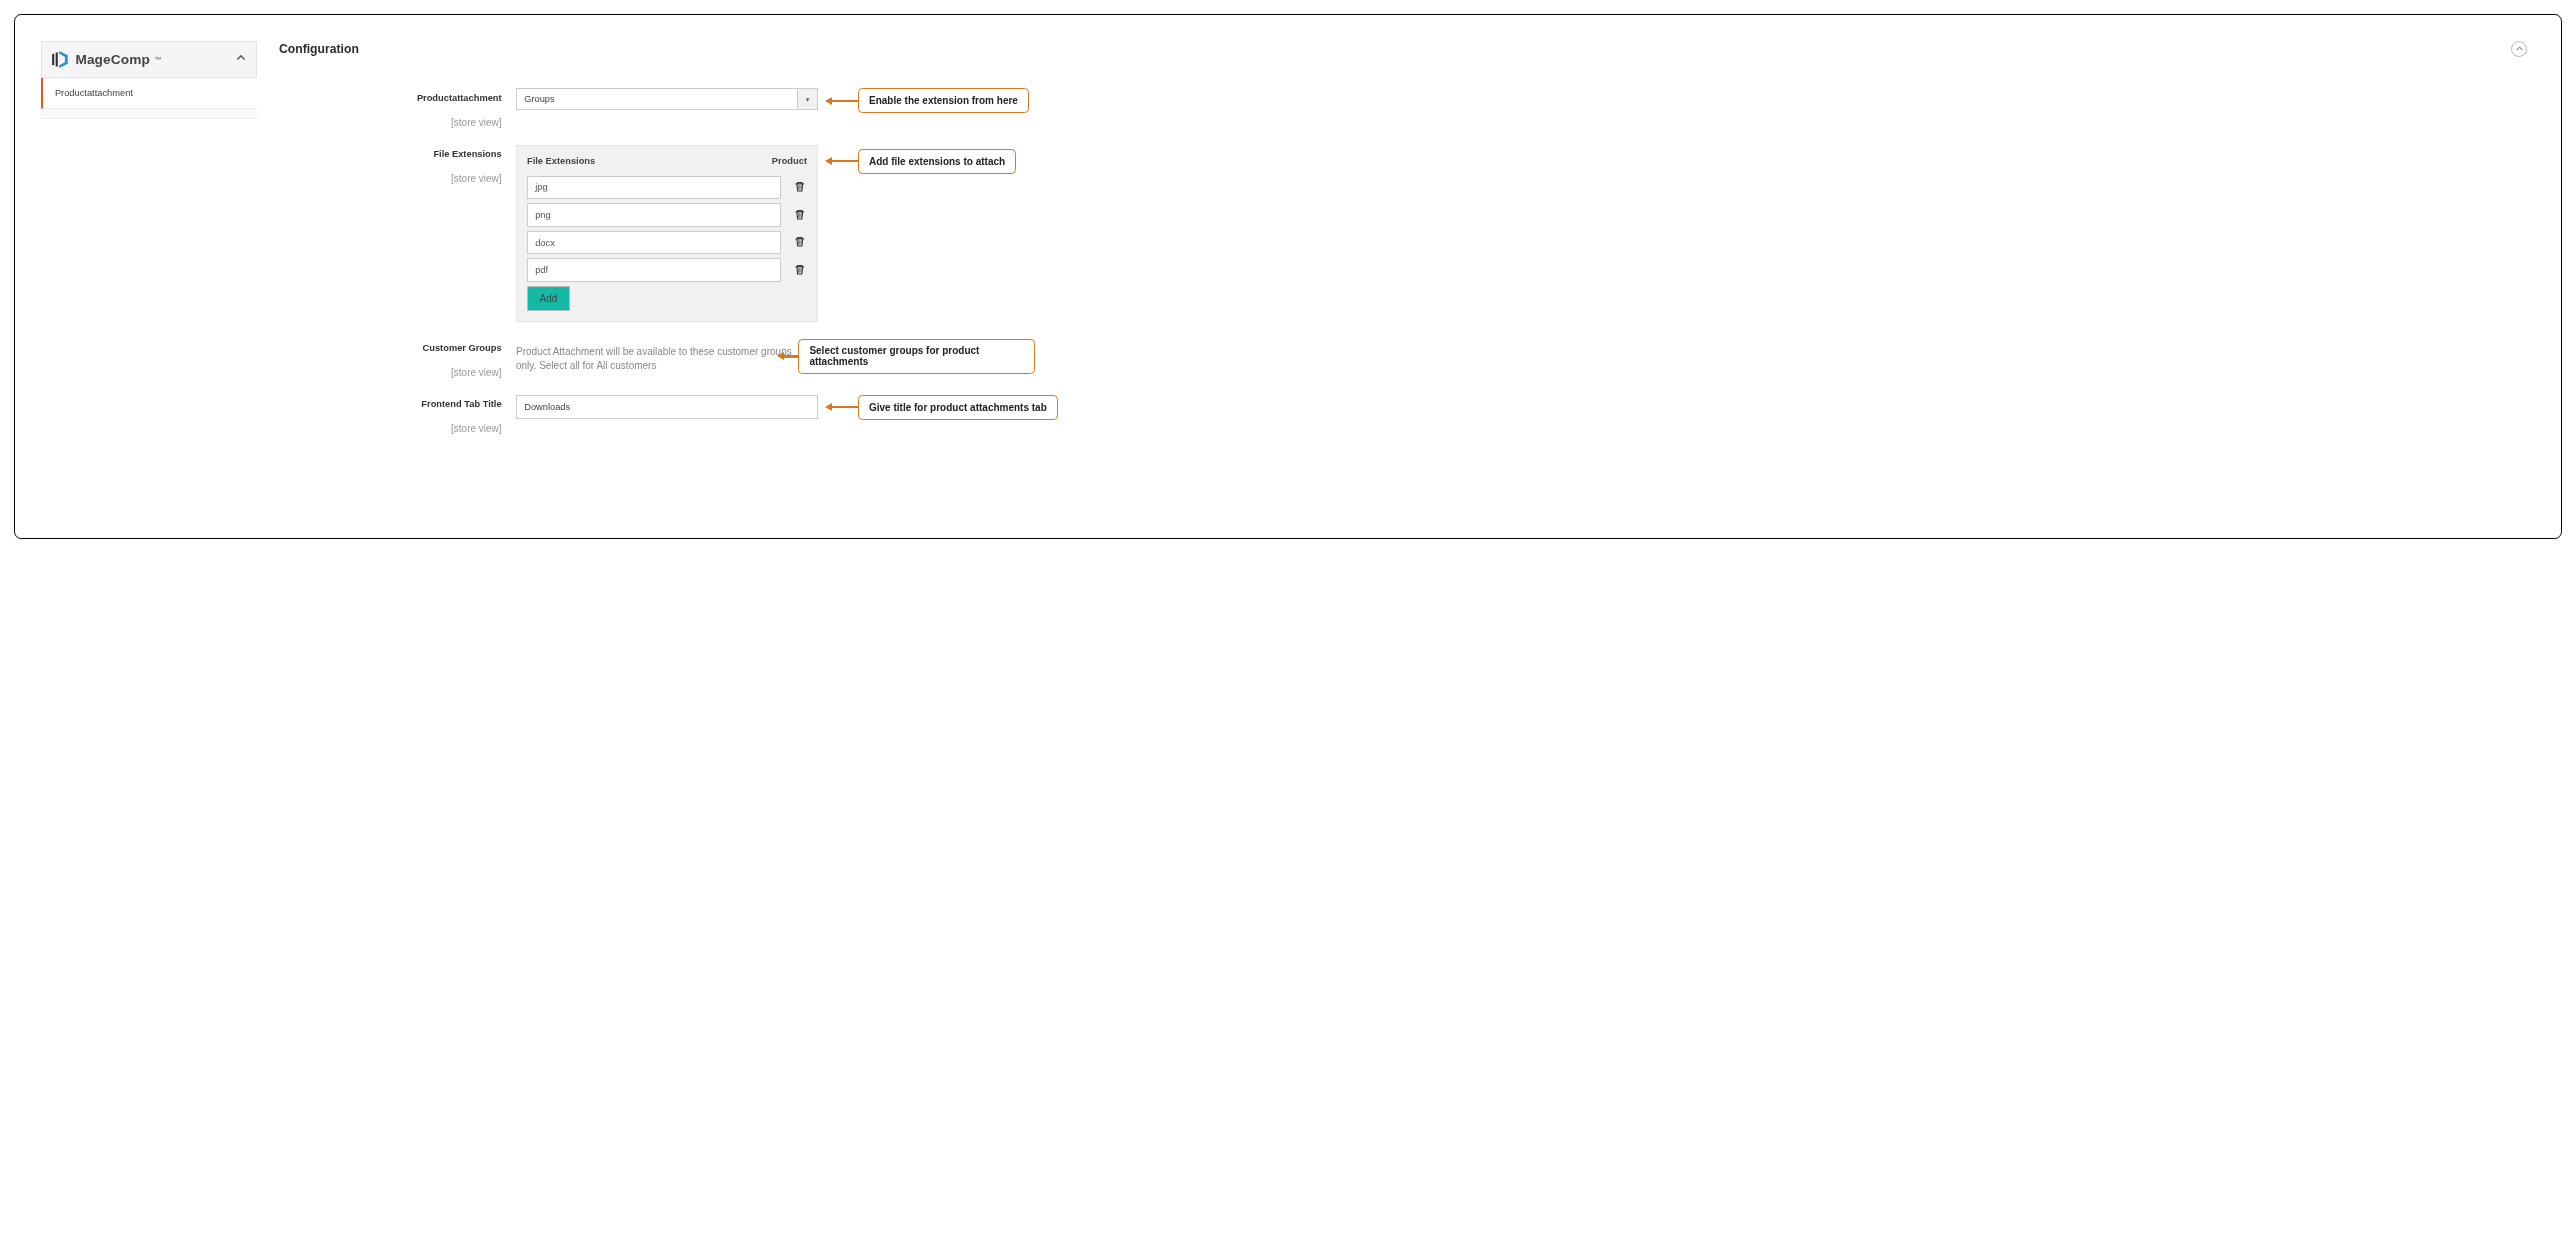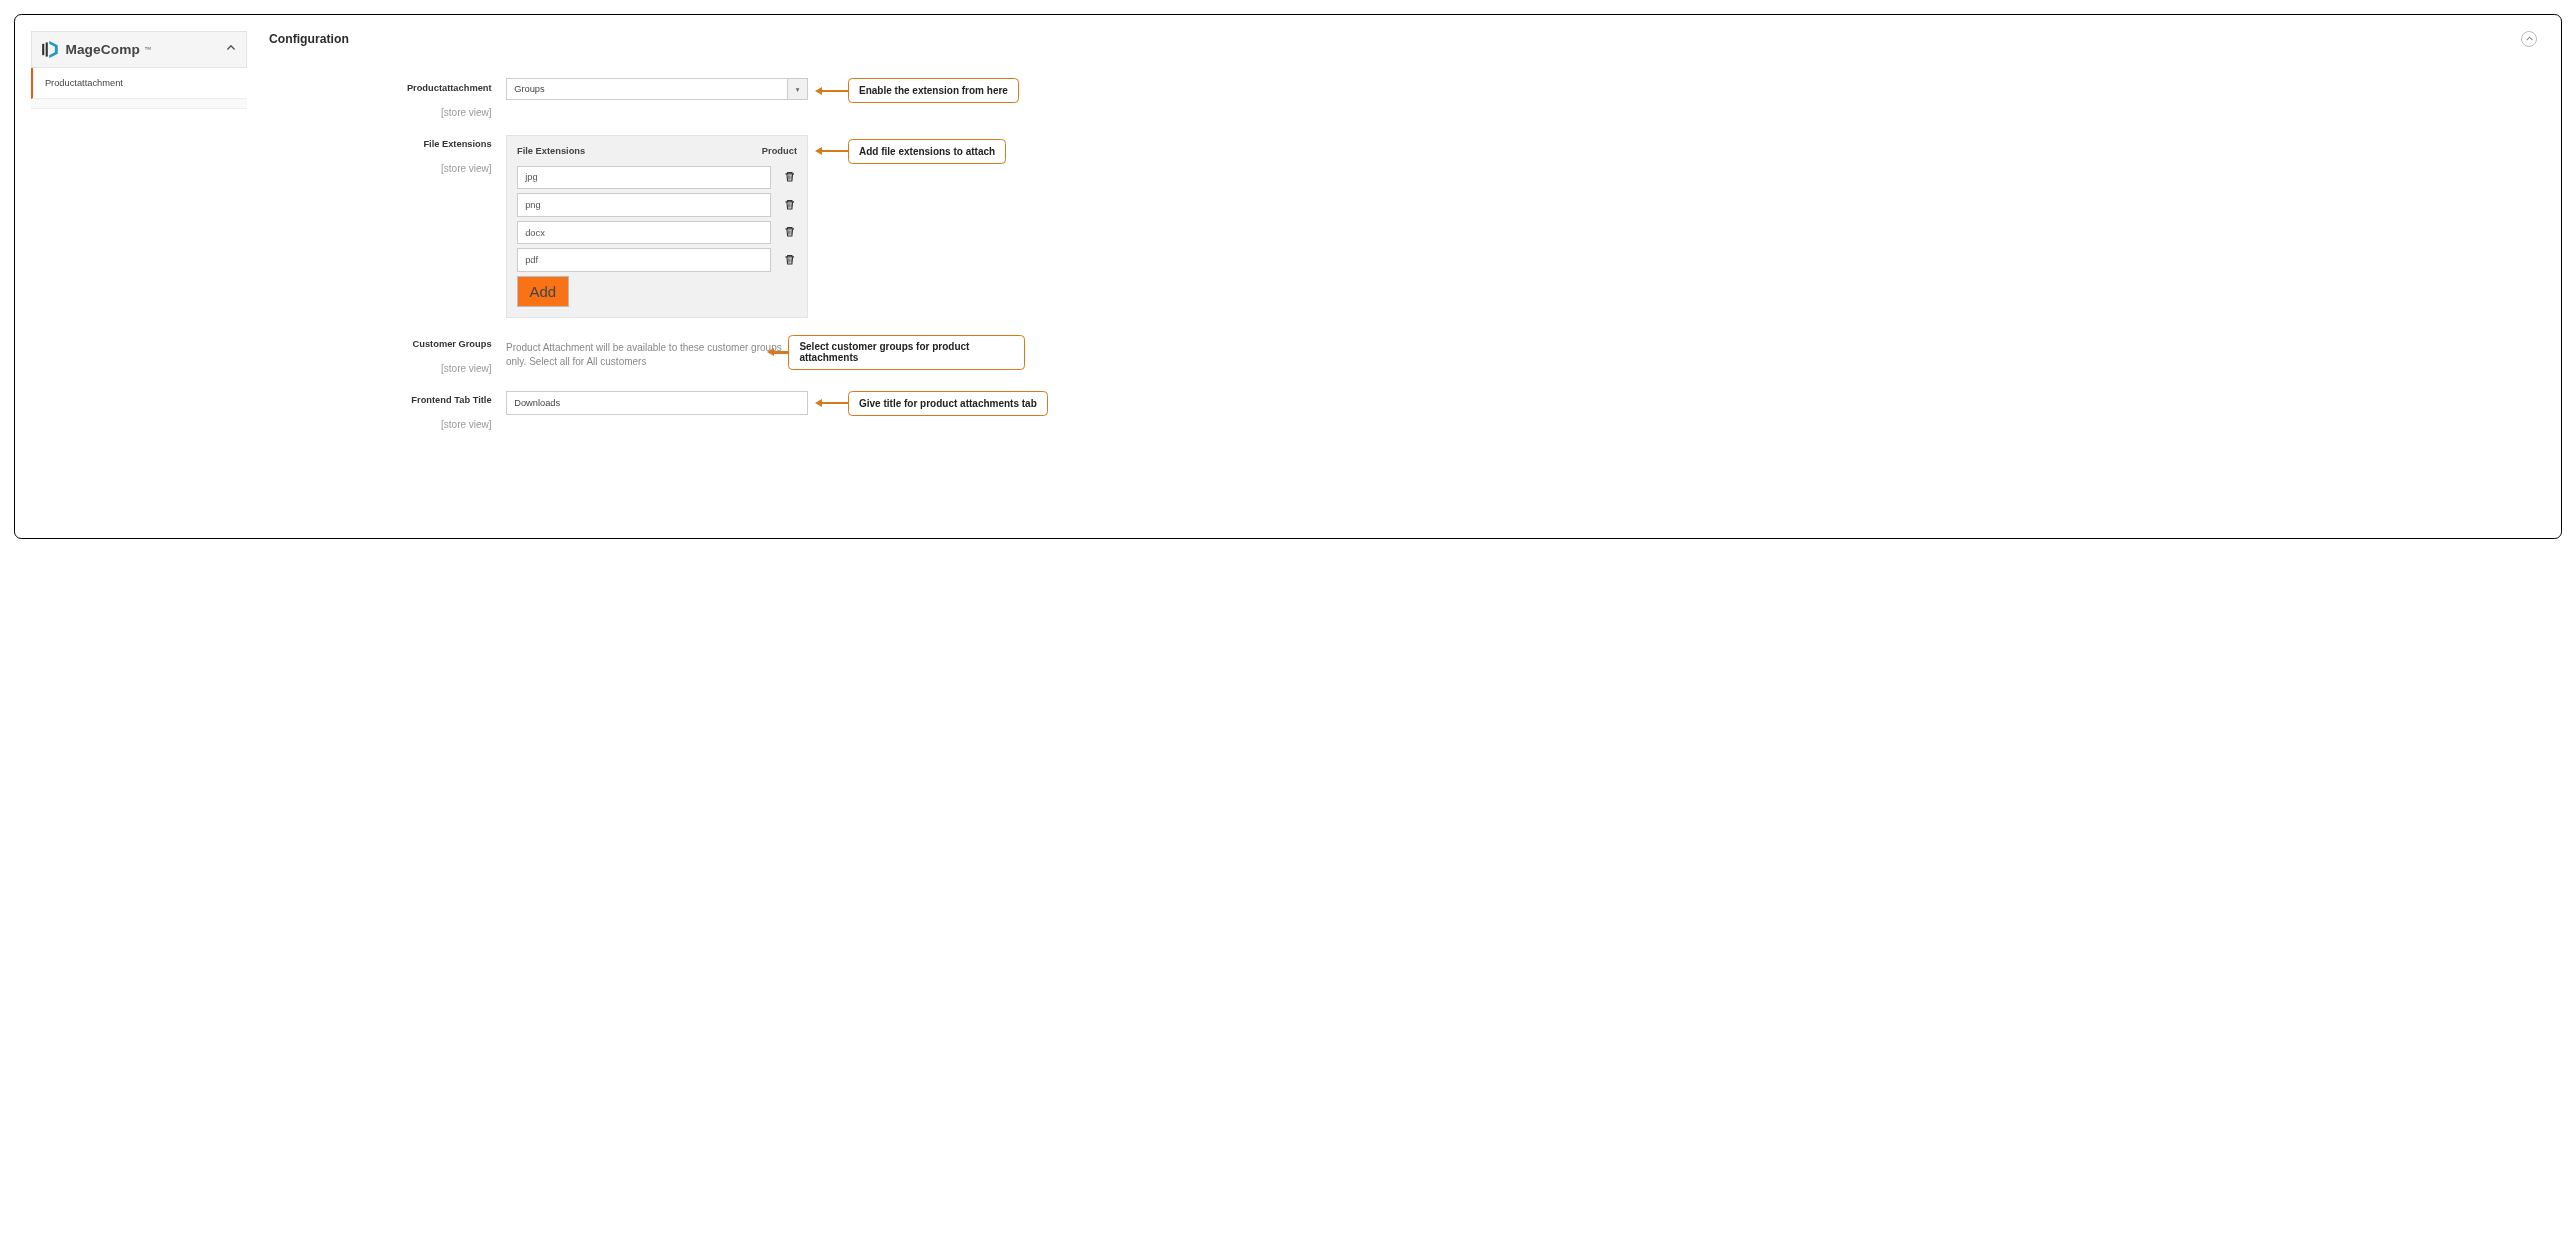--- a/index.html
+++ b/index.html
@@ -8,21 +8,21 @@
     font-size: 9.3px;
     color: #333;
     background: #fff;
     padding: 14.4px;
     width: 2576px;
     transform-origin: top left;
   }
   .frame {
     border: 1.4px solid #000;
     border-radius: 7.2px;
-    padding: 16px;
+    padding: 26px;
     position: relative;
     height: 525px;
     overflow: hidden;
   }
   .container {
     display: flex;
     gap: 21.6px;
     align-items: flex-start;
   }
   .sidebar {
@@ -159,23 +159,23 @@
     background:#fff;
     color:#555;
   }
   .trash {
     width:13px;height:13px;
     cursor:pointer;
     color:#333;
   }
   .add-btn {
     border:0.7px solid #bbb;
-    background:#f97316;
+    background:#14b8a6;
     padding: 5.8px 11.5px;
-    font-size:15px;
+    font-size:10px;
     color:#444;
     cursor:pointer;
   }
   
   .multiselect {
     border:0.7px solid #ccc;
     padding: 4.3px;
     background:#fff;
     resize: both;
     overflow:auto;

